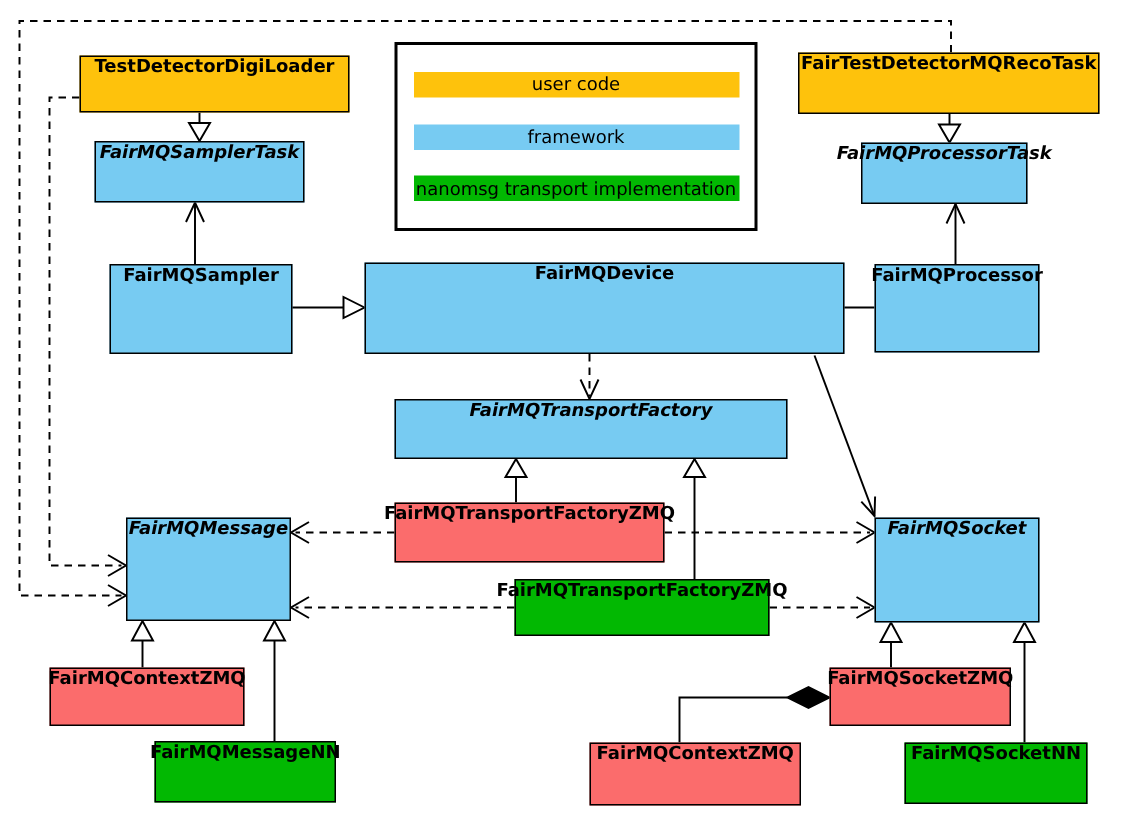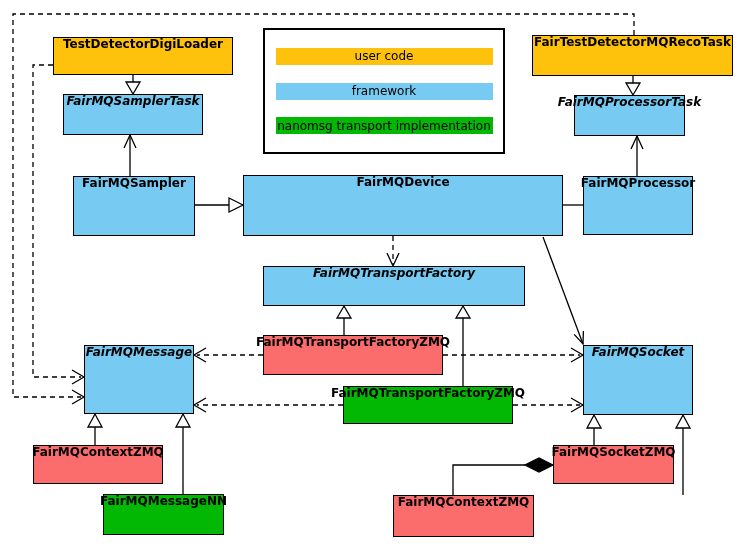--- a/index.html
+++ b/index.html
@@ -181,14 +181,17 @@
   </div>
   <div class="node c-green" style="left:103px;top:494px;width:121px;height:41px">
     <span class="lbl">FairMQMessageNN</span>
   </div>
   <div class="node c-red" style="left:553px;top:445px;width:121px;height:39px">
     <span class="lbl">FairMQSocketZMQ</span>
   </div>
   <div class="node c-red" style="left:393px;top:495px;width:141px;height:42px">
     <span class="lbl">FairMQContextZMQ</span>
   </div>
+  <div class="node c-green" style="left:603px;top:495px;width:122px;height:41px">
+    <span class="lbl">FairMQSocketNN</span>
+  </div>
 
 </div>
 
 </body></html>

